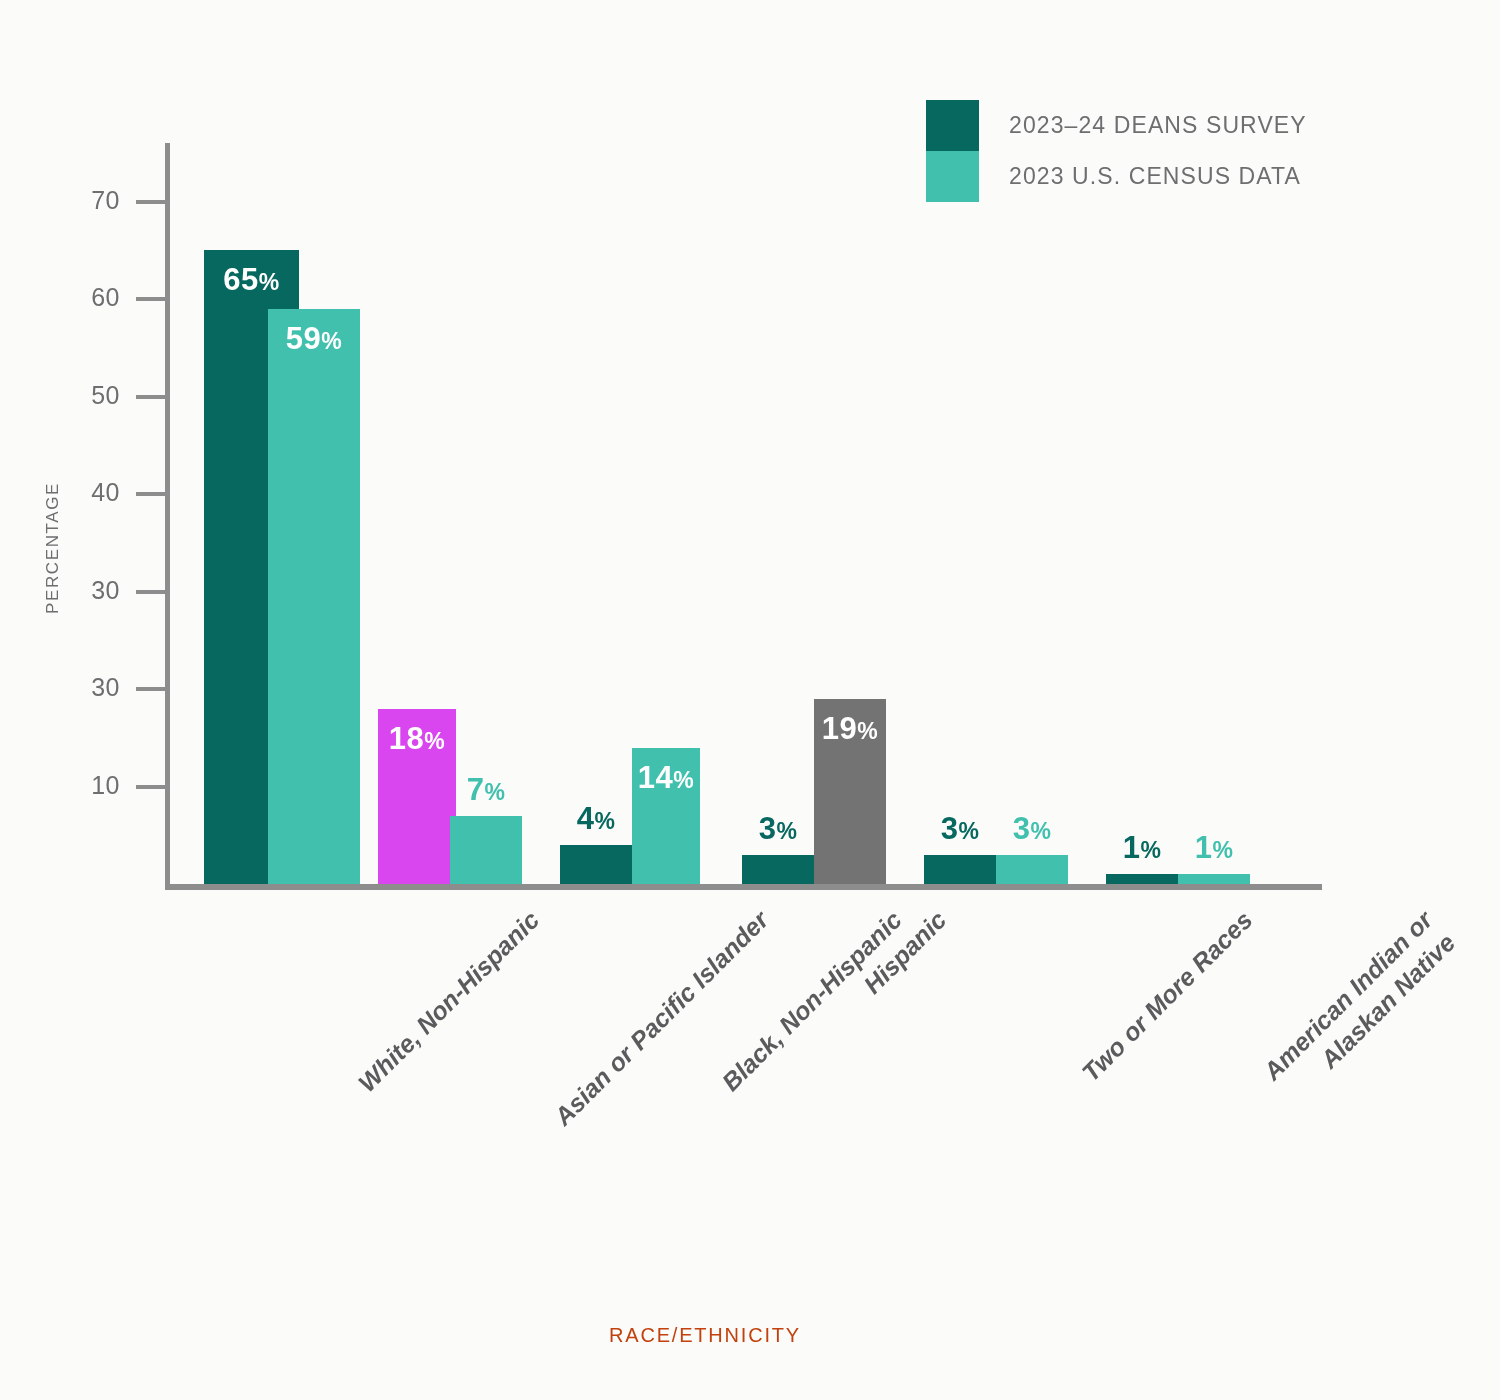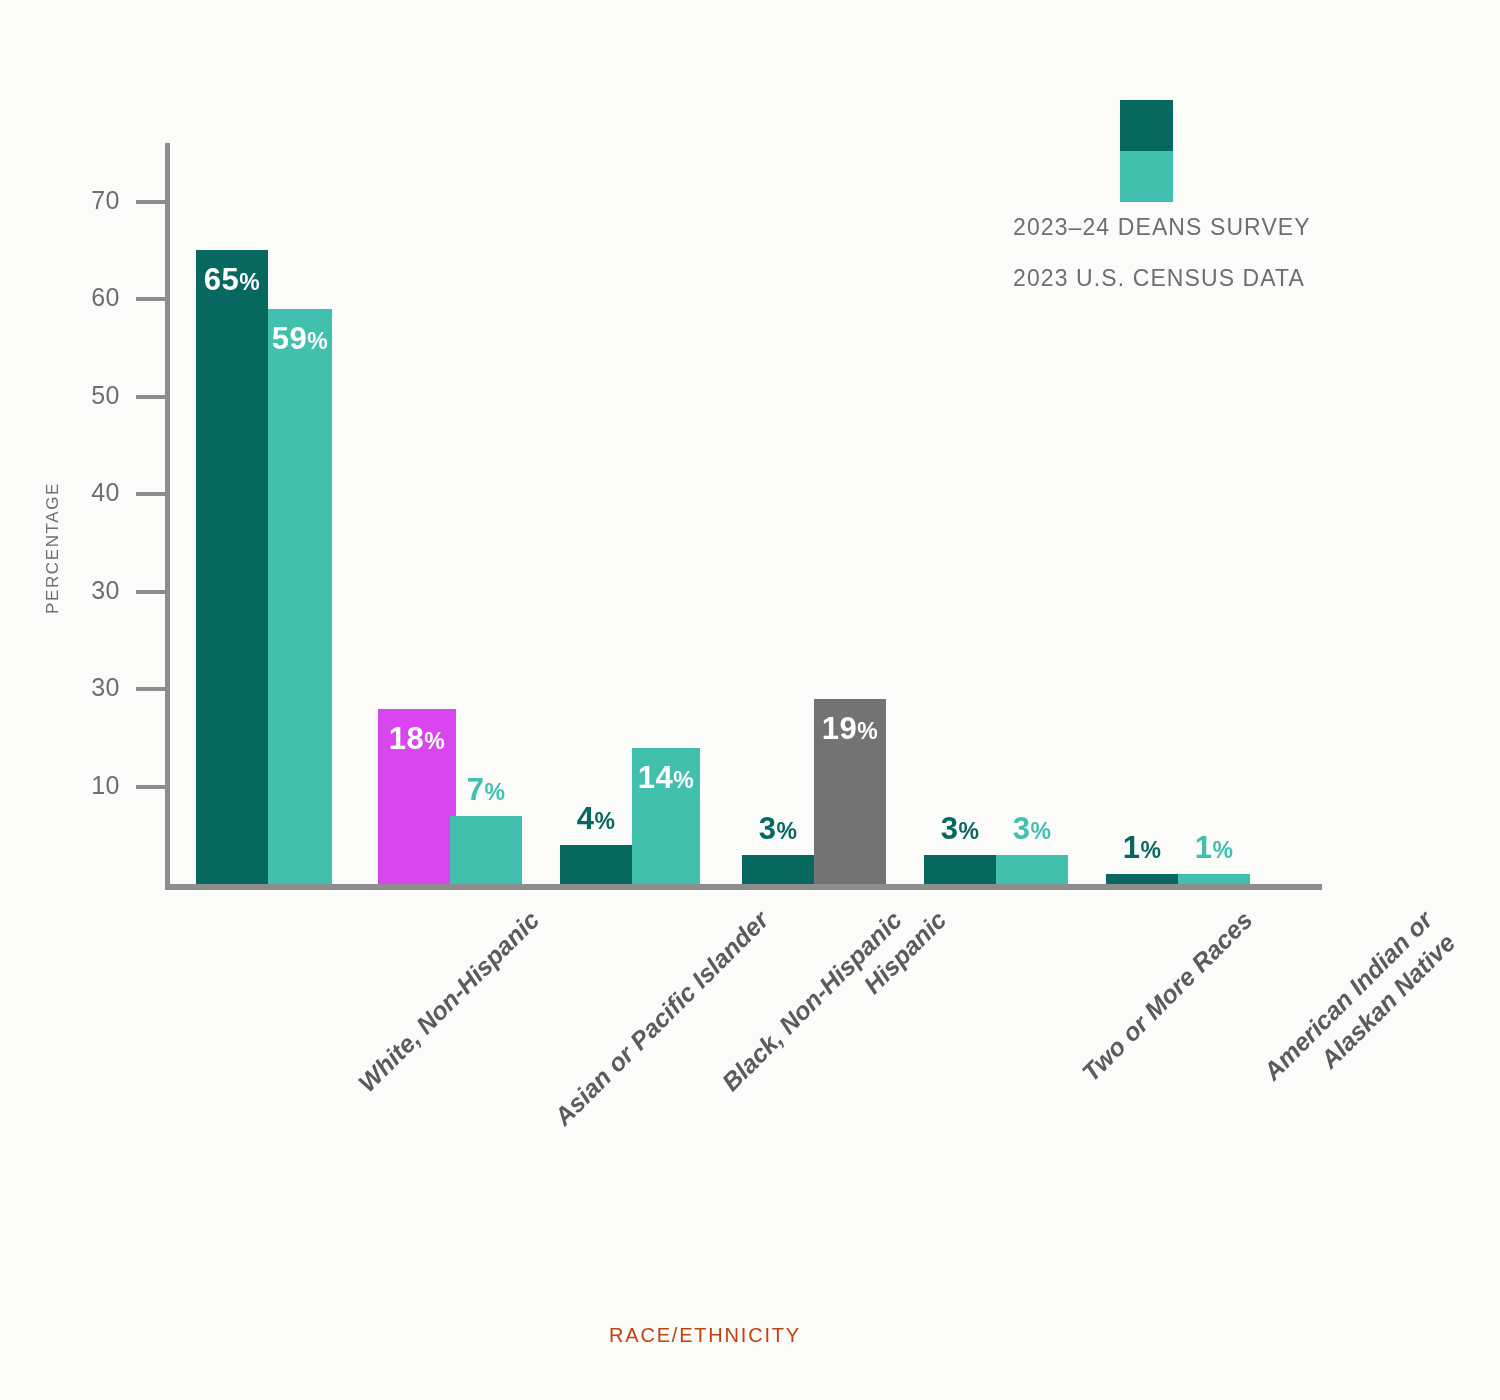--- a/index.html
+++ b/index.html
@@ -16,25 +16,25 @@
   }
 
   #chart-root {
     position: absolute;
     inset: 0;
   }
 
   
   .legend {
     position: absolute;
-    left: 983px;
+    left: 926px;
     top: 100px;
     display: flex;
-    flex-direction: column;
-    align-items: center;
+    flex-direction: row;
+    align-items: flex-end;
   }
   .legend-swatches {
     display: flex;
     flex-direction: column;
     width: 53px;
   }
   .legend-swatch {
     width: 53px;
     height: 51px;
   }
@@ -210,24 +210,24 @@
       <div class="ytick-label-wrap" style="top: 786.5px; left: 60px;">
         <div class="ytick-label">10</div>
       </div>
     </div>
 
   <div class="axis-title-y">PERCENTAGE</div>
   <div class="axis-title-x">RACE/ETHNICITY</div>
 
   <div class="plot" id="plot">
       <div class="group" style="left: 26px; width: 144px;">
-        <div class="bar" style="left: 0px; width: 72px; height: 633.75px; background: rgb(7, 104, 95);">
+        <div class="bar" style="left: 8px; width: 72px; height: 633.75px; background: rgb(7, 104, 95); padding-left: 23px;">
           <div class="bar-value inside" style="top: 12px;"><span class="num">65</span><span class="pct">%</span></div>
         </div>
-        <div class="bar" style="left: 72px; width: 64px; height: 575.25px; background: rgb(65, 192, 174);">
+        <div class="bar" style="left: 72px; width: 92px; height: 575.25px; background: rgb(65, 192, 174);">
           <div class="bar-value inside" style="top: 12px;"><span class="num">59</span><span class="pct">%</span></div>
         </div>
       </div>
       <div class="group" style="left: 208px; width: 144px;">
         <div class="bar" style="left: 0px; width: 78px; height: 175.5px; background: #d946ef;">
           <div class="bar-value inside" style="top: 12px;"><span class="num">18</span><span class="pct">%</span></div>
         </div>
         <div class="bar-value" style="color: rgb(65, 192, 174); left: 72px; width: 72px; bottom: 76.25px; position: absolute;"><span class="num">7</span><span class="pct">%</span></div>
         <div class="bar" style="left: 72px; width: 72px; height: 68.25px; background: rgb(65, 192, 174);"></div>
       </div>

